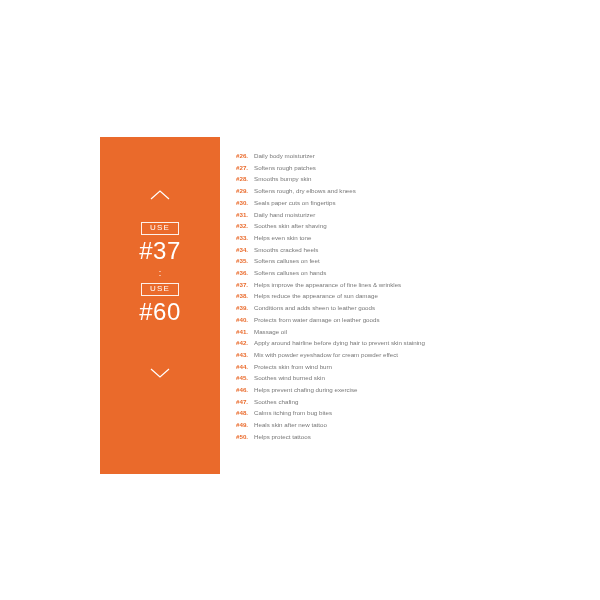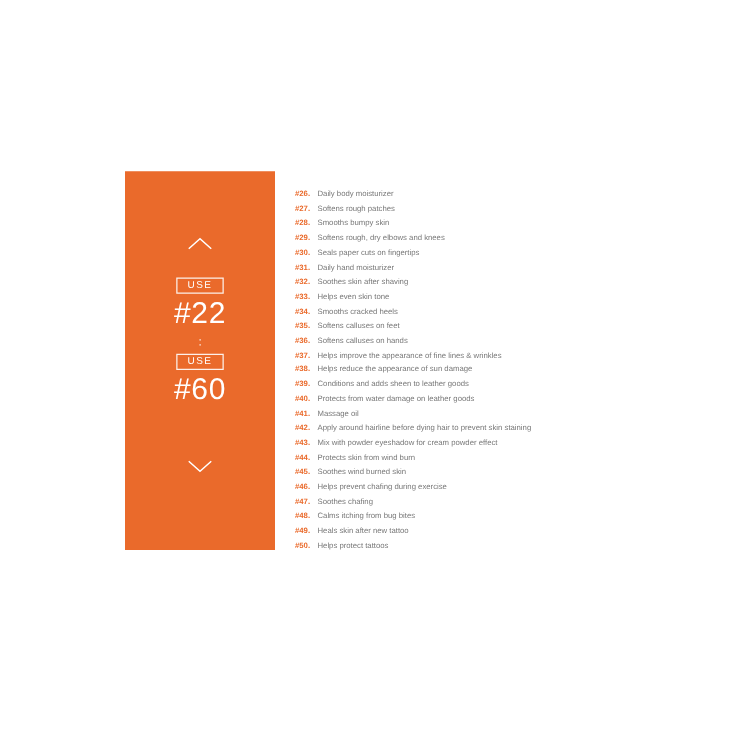--- a/index.html
+++ b/index.html
@@ -18,21 +18,21 @@
     background: #ffffff;
     overflow: hidden;
   }
 
   
   .panel {
     position: absolute;
     left: 100px;
     top: 137px;
     width: 120px;
-    height: 303px;
+    height: 337px;
     background: #ea6a2b;
     color: #ffffff;
     display: flex;
     flex-direction: column;
     align-items: center;
   }
 
   .chev {
     width: 100%;
     display: flex;
@@ -119,21 +119,21 @@
   <div class="panel">
 
     <div class="chev chev-up">
       <svg width="20" height="11" viewBox="0 0 20 11" fill="none" xmlns="http://www.w3.org/2000/svg">
         <path d="M1 10 L10 2 L19 10" stroke="#ffffff" stroke-width="1.2" fill="none"></path>
       </svg>
     </div>
 
     <div class="range">
       <div class="use-tag">USE</div>
-      <div class="num">#22</div>
+      <div class="num">#37</div>
     </div>
 
     <div class="dots">
       <span>·</span>
       <span>·</span>
     </div>
 
     <div class="range" style="margin-top:2px">
       <div class="use-tag">USE</div>
       <div class="num">#60</div>

